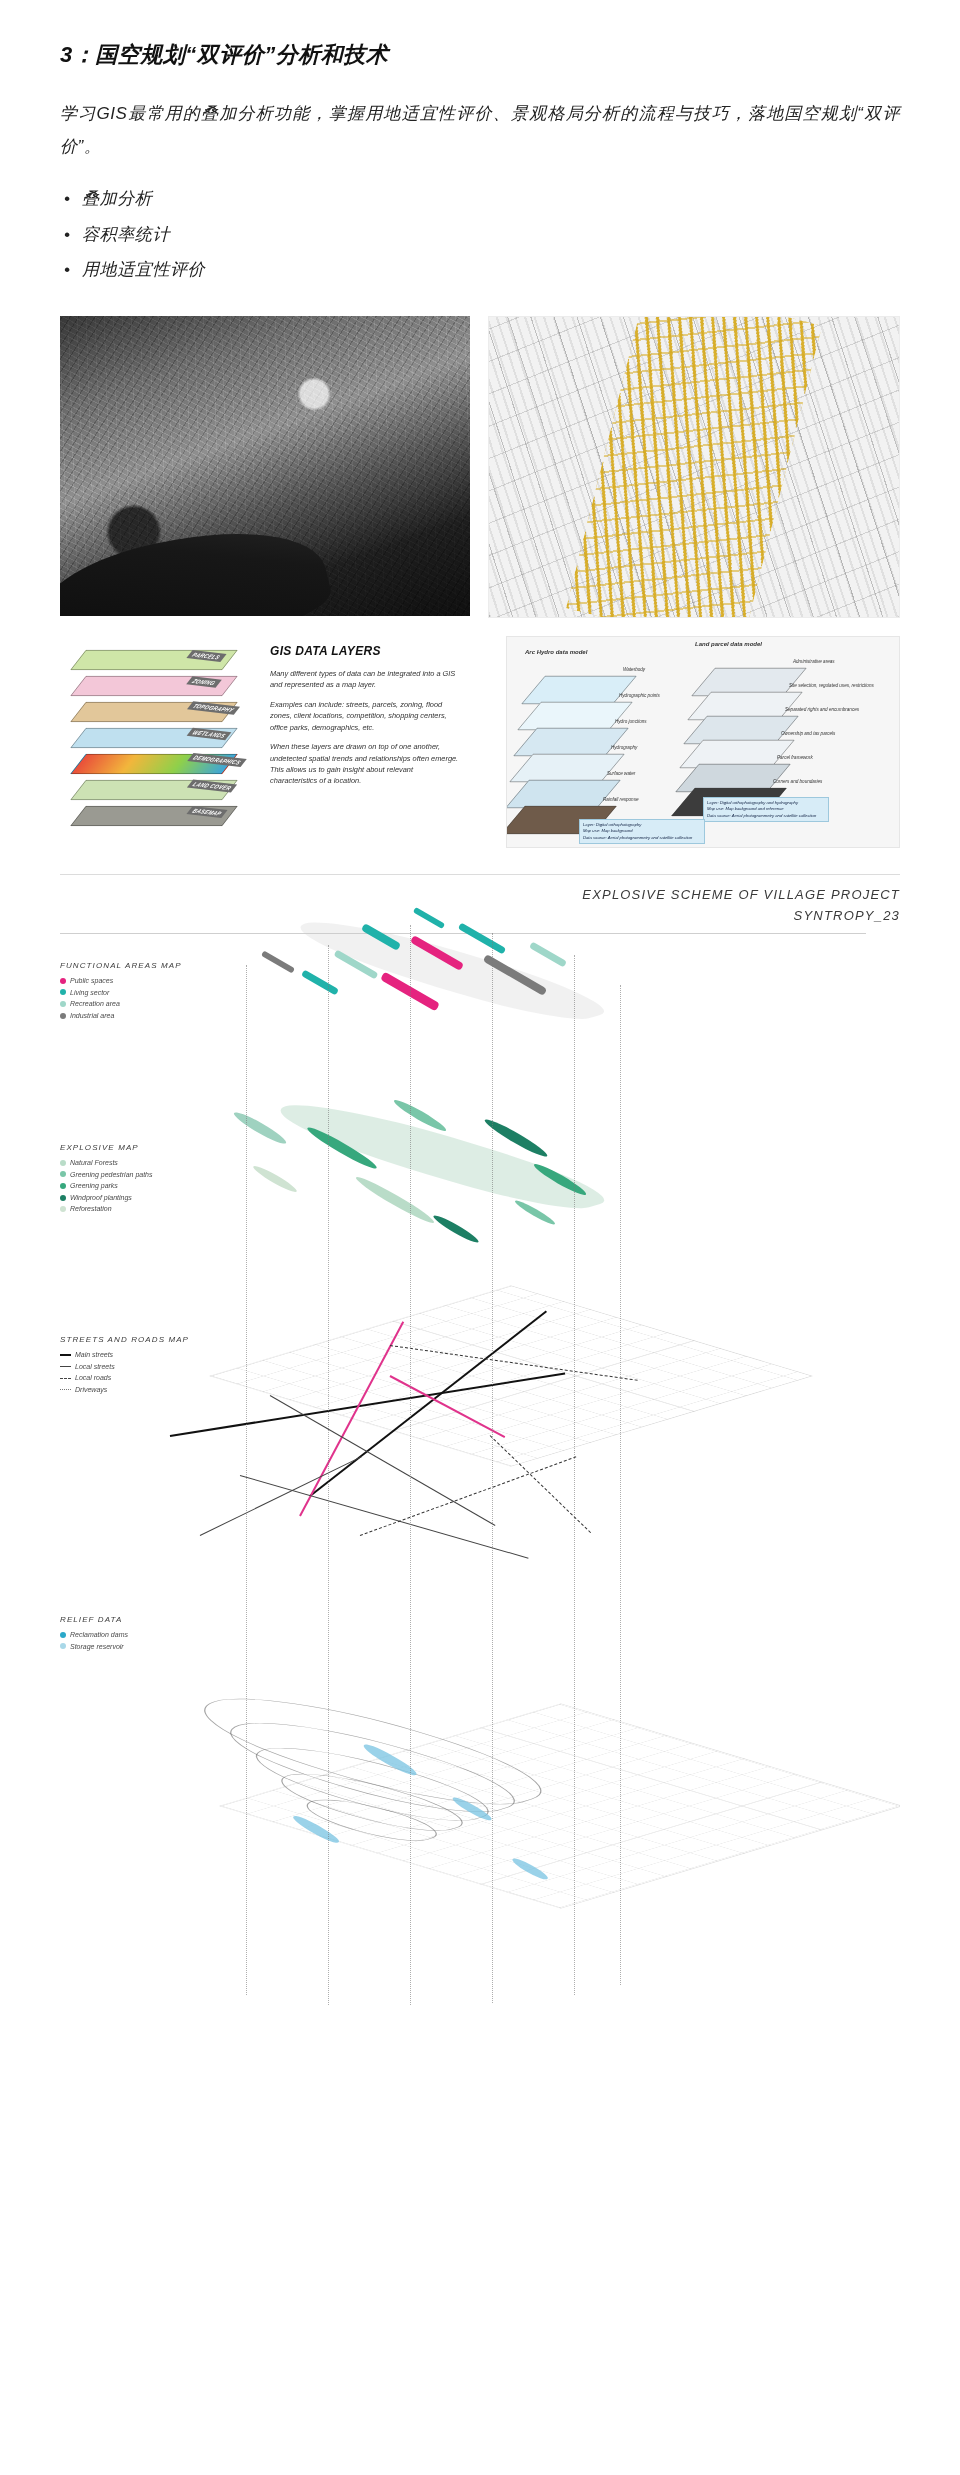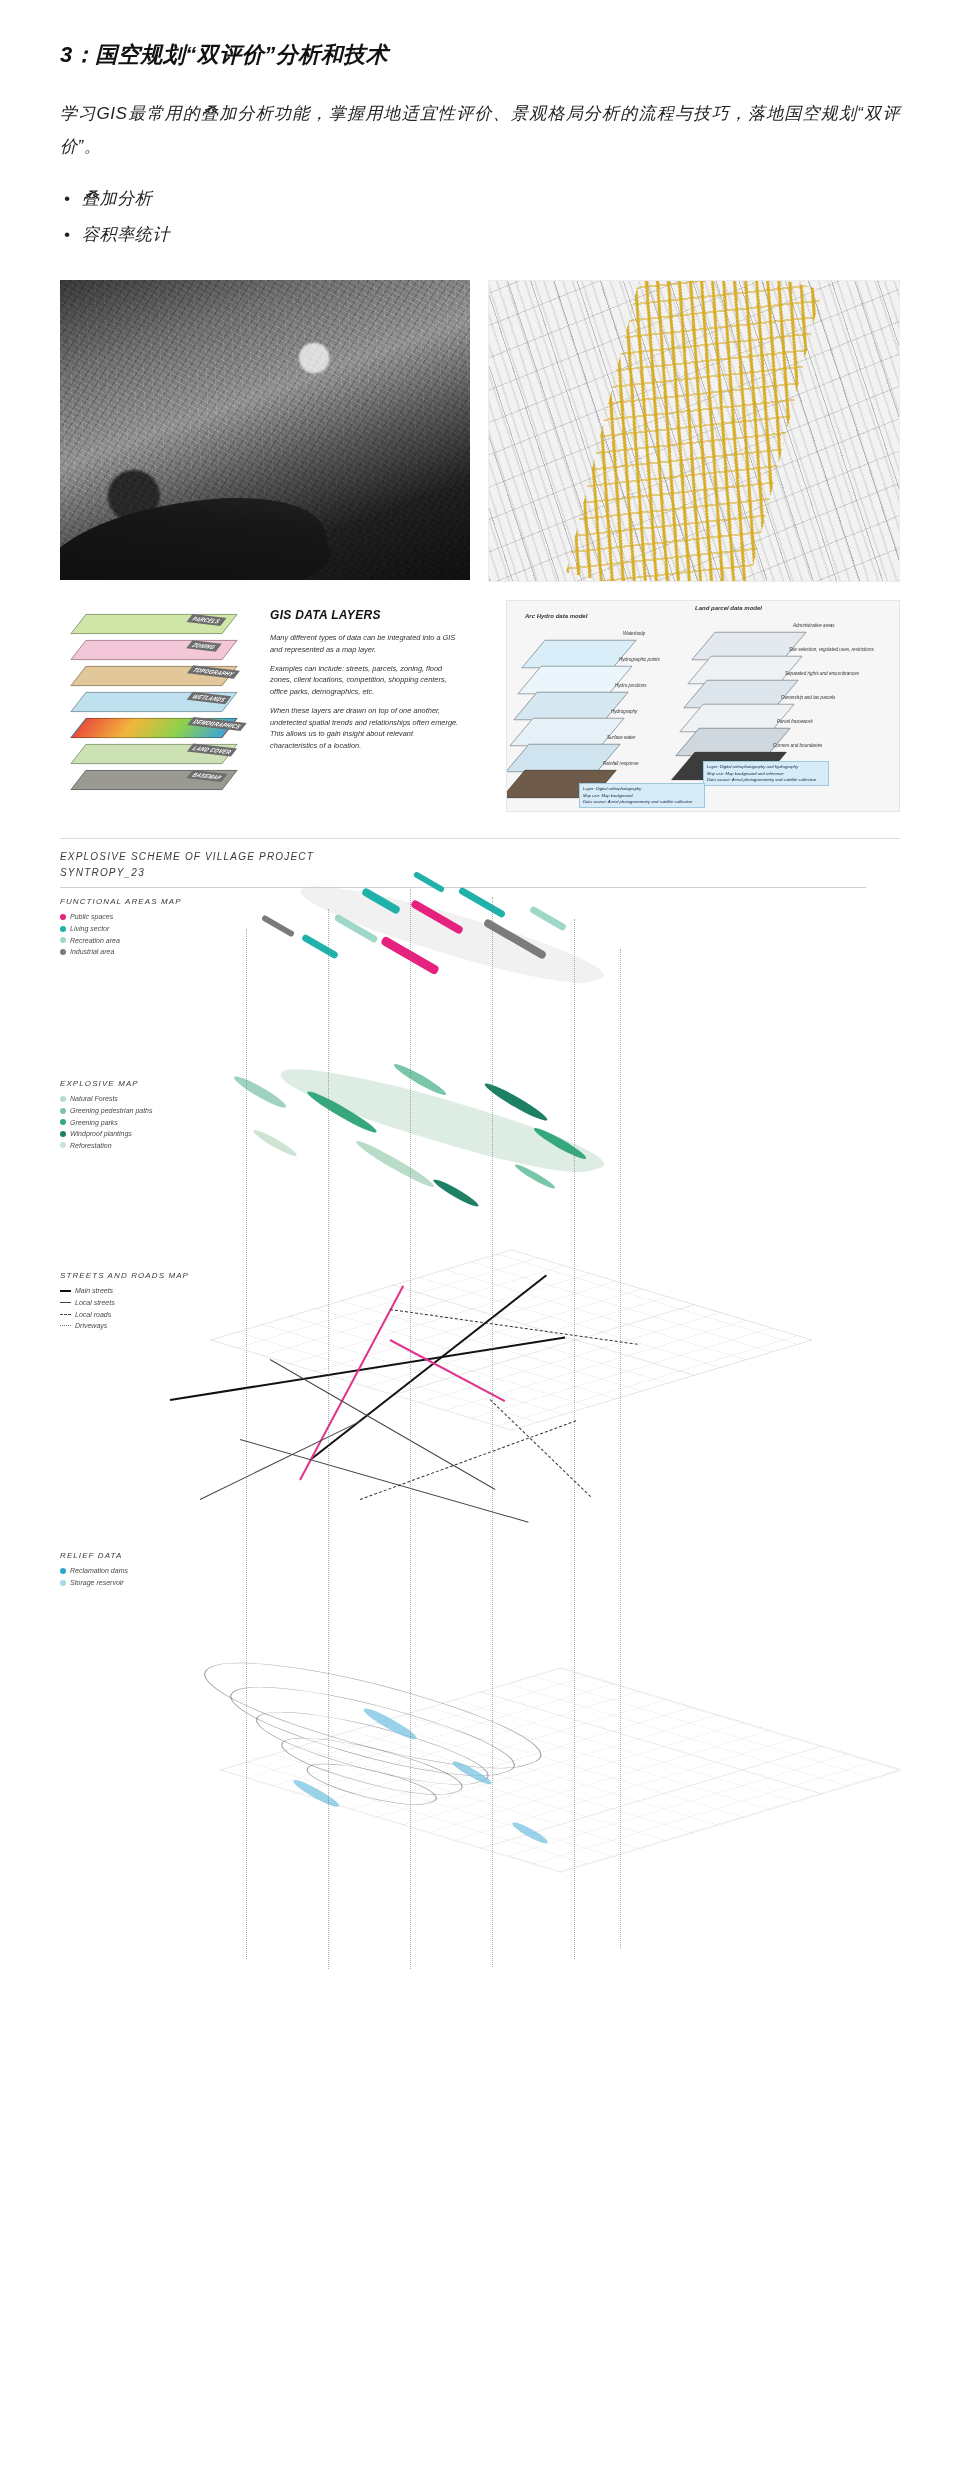--- a/index.html
+++ b/index.html
@@ -216,31 +216,32 @@
   
   .scheme {
     margin-top: 26px;
     border-top: 1px solid #dcdcdc;
     padding-top: 10px;
     position: relative;
     height: 1260px;
     overflow: hidden;
   }
   .scheme-head {
-    font-size: 10px;
+    font-size: 13px;
     letter-spacing: 1.2px;
     color: #3a3a3a;
     line-height: 1.6;
+    text-align: right;
   }
   .scheme-rule {
     border-bottom: 1px solid #cfcfcf;
     margin: 6px 0 18px 0;
     width: 96%;
   }
-  .legend-block { position: absolute; }
+  .legend-block { position: absolute; margin-top: 28px; }
   .legend-title {
     font-size: 8px;
     letter-spacing: 1.1px;
     color: #3b3b3b;
     margin-bottom: 5px;
   }
   .legend-item {
     font-size: 7px;
     color: #4a4a4a;
     display: flex;
@@ -323,20 +324,21 @@
 
   <div class="content">
 
     <h1 class="title">3：国空规划“双评价”分析和技术</h1>
 
     <p class="para">学习GIS最常用的叠加分析功能，掌握用地适宜性评价、景观格局分析的流程与技巧，落地国空规划“双评价”。</p>
 
     <ul class="bullets">
       <li>叠加分析</li>
       <li>容积率统计</li>
+      <li>用地适宜性评价</li>
     </ul>
 
     <div class="img-row">
       <div class="photo photo-aerial">
         <div class="speckle"></div>
         <div class="water"></div>
       </div>
       <div class="photo photo-gis">
         <div class="streets"></div>
         <div class="grey-blocks"></div>

